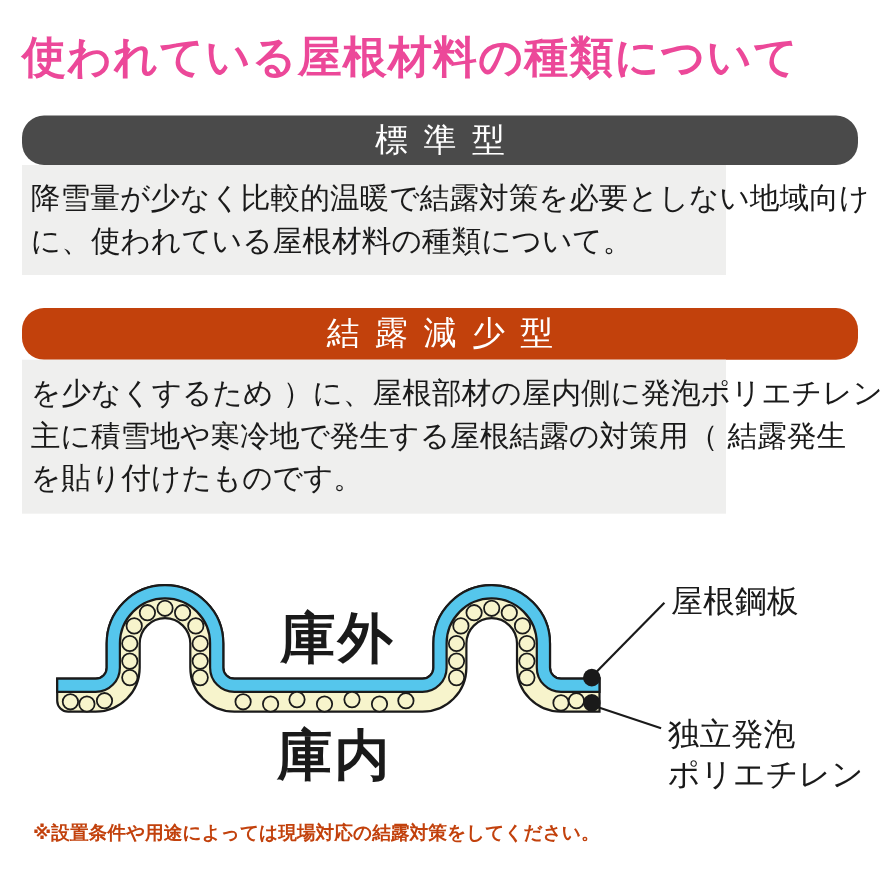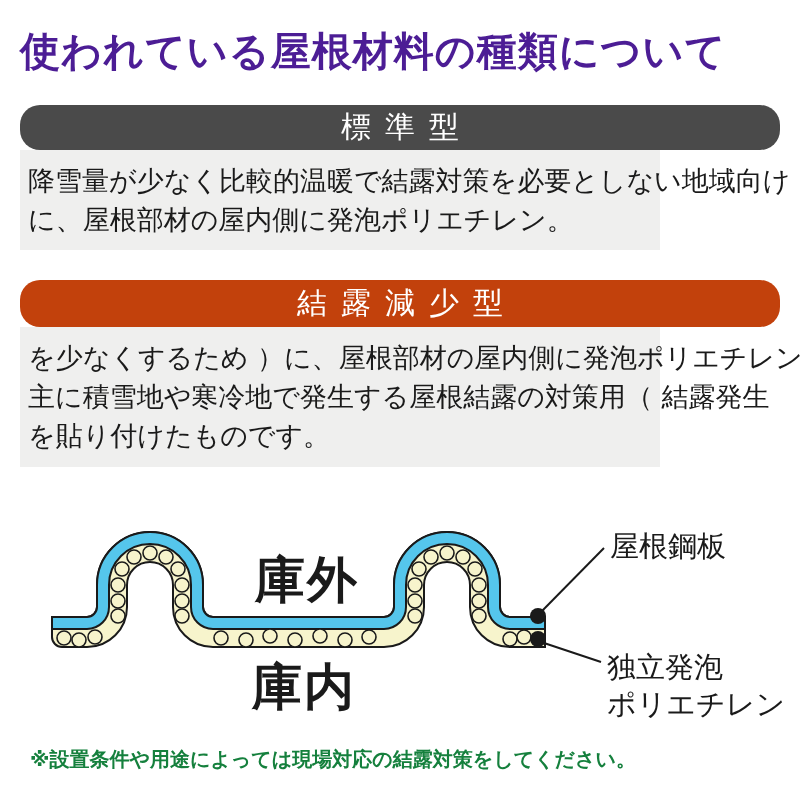--- a/index.html
+++ b/index.html
@@ -5,21 +5,21 @@
   html,body{margin:0;padding:0;}
   body{
     width:800px;height:800px;position:relative;background:#ffffff;
     font-family:"DejaVu Sans","Liberation Sans",sans-serif;
     overflow:hidden;
   }
   .title{
     position:absolute;left:20px;top:24px;width:760px;
     font-family:"DejaVu Serif","Liberation Serif",serif;
     font-weight:bold;font-size:40px;letter-spacing:1px;
-    color:#4c1d95;white-space:nowrap;
+    color:#ec4899;white-space:nowrap;
   }
   .section-bar{
     position:absolute;left:20px;width:760px;
     display:flex;align-items:center;justify-content:center;border-radius:20px;
   }
   .bar-standard{top:105px;height:45px;background:#4a4a4a;}
   .bar-reduction{top:280px;height:47px;background:#c2410c;}
   .bar-label{
     font-family:"DejaVu Serif","Liberation Serif",serif;
     color:#ffffff;font-size:30px;letter-spacing:14px;
@@ -30,34 +30,34 @@
     box-sizing:border-box;padding:11px 6px 0 8px;
   }
   .body-standard{top:150px;height:100px;}
   .body-reduction{top:327px;height:140px;}
   .body-line{
     font-size:27px;line-height:39px;color:#1a1a1a;white-space:nowrap;
   }
   .diagram{position:absolute;left:0;top:500px;width:800px;height:300px;}
   .note{
     position:absolute;left:30px;top:746px;width:760px;
-    font-size:20px;font-weight:bold;color:#15803d;white-space:nowrap;
+    font-size:17px;font-weight:bold;color:#c2410c;white-space:nowrap;
   }
 </style>
 </head>
 <body>
 
 <div class="title">使われている屋根材料の種類について</div>
 
 <div class="section-bar bar-standard">
   <span class="bar-label">標準型</span>
 </div>
 <div class="section-body body-standard">
   <div class="body-line">降雪量が少なく比較的温暖で結露対策を必要としない地域向け</div>
-  <div class="body-line">に、屋根部材の屋内側に発泡ポリエチレン。</div>
+  <div class="body-line">に、使われている屋根材料の種類について。</div>
 </div>
 
 <div class="section-bar bar-reduction">
   <span class="bar-label">結露減少型</span>
 </div>
 <div class="section-body body-reduction">
   <div class="body-line">を少なくするため ）に、屋根部材の屋内側に発泡ポリエチレン</div>
   <div class="body-line">主に積雪地や寒冷地で発生する屋根結露の対策用（ 結露発生</div>
   <div class="body-line">を貼り付けたものです。</div>
 </div>

